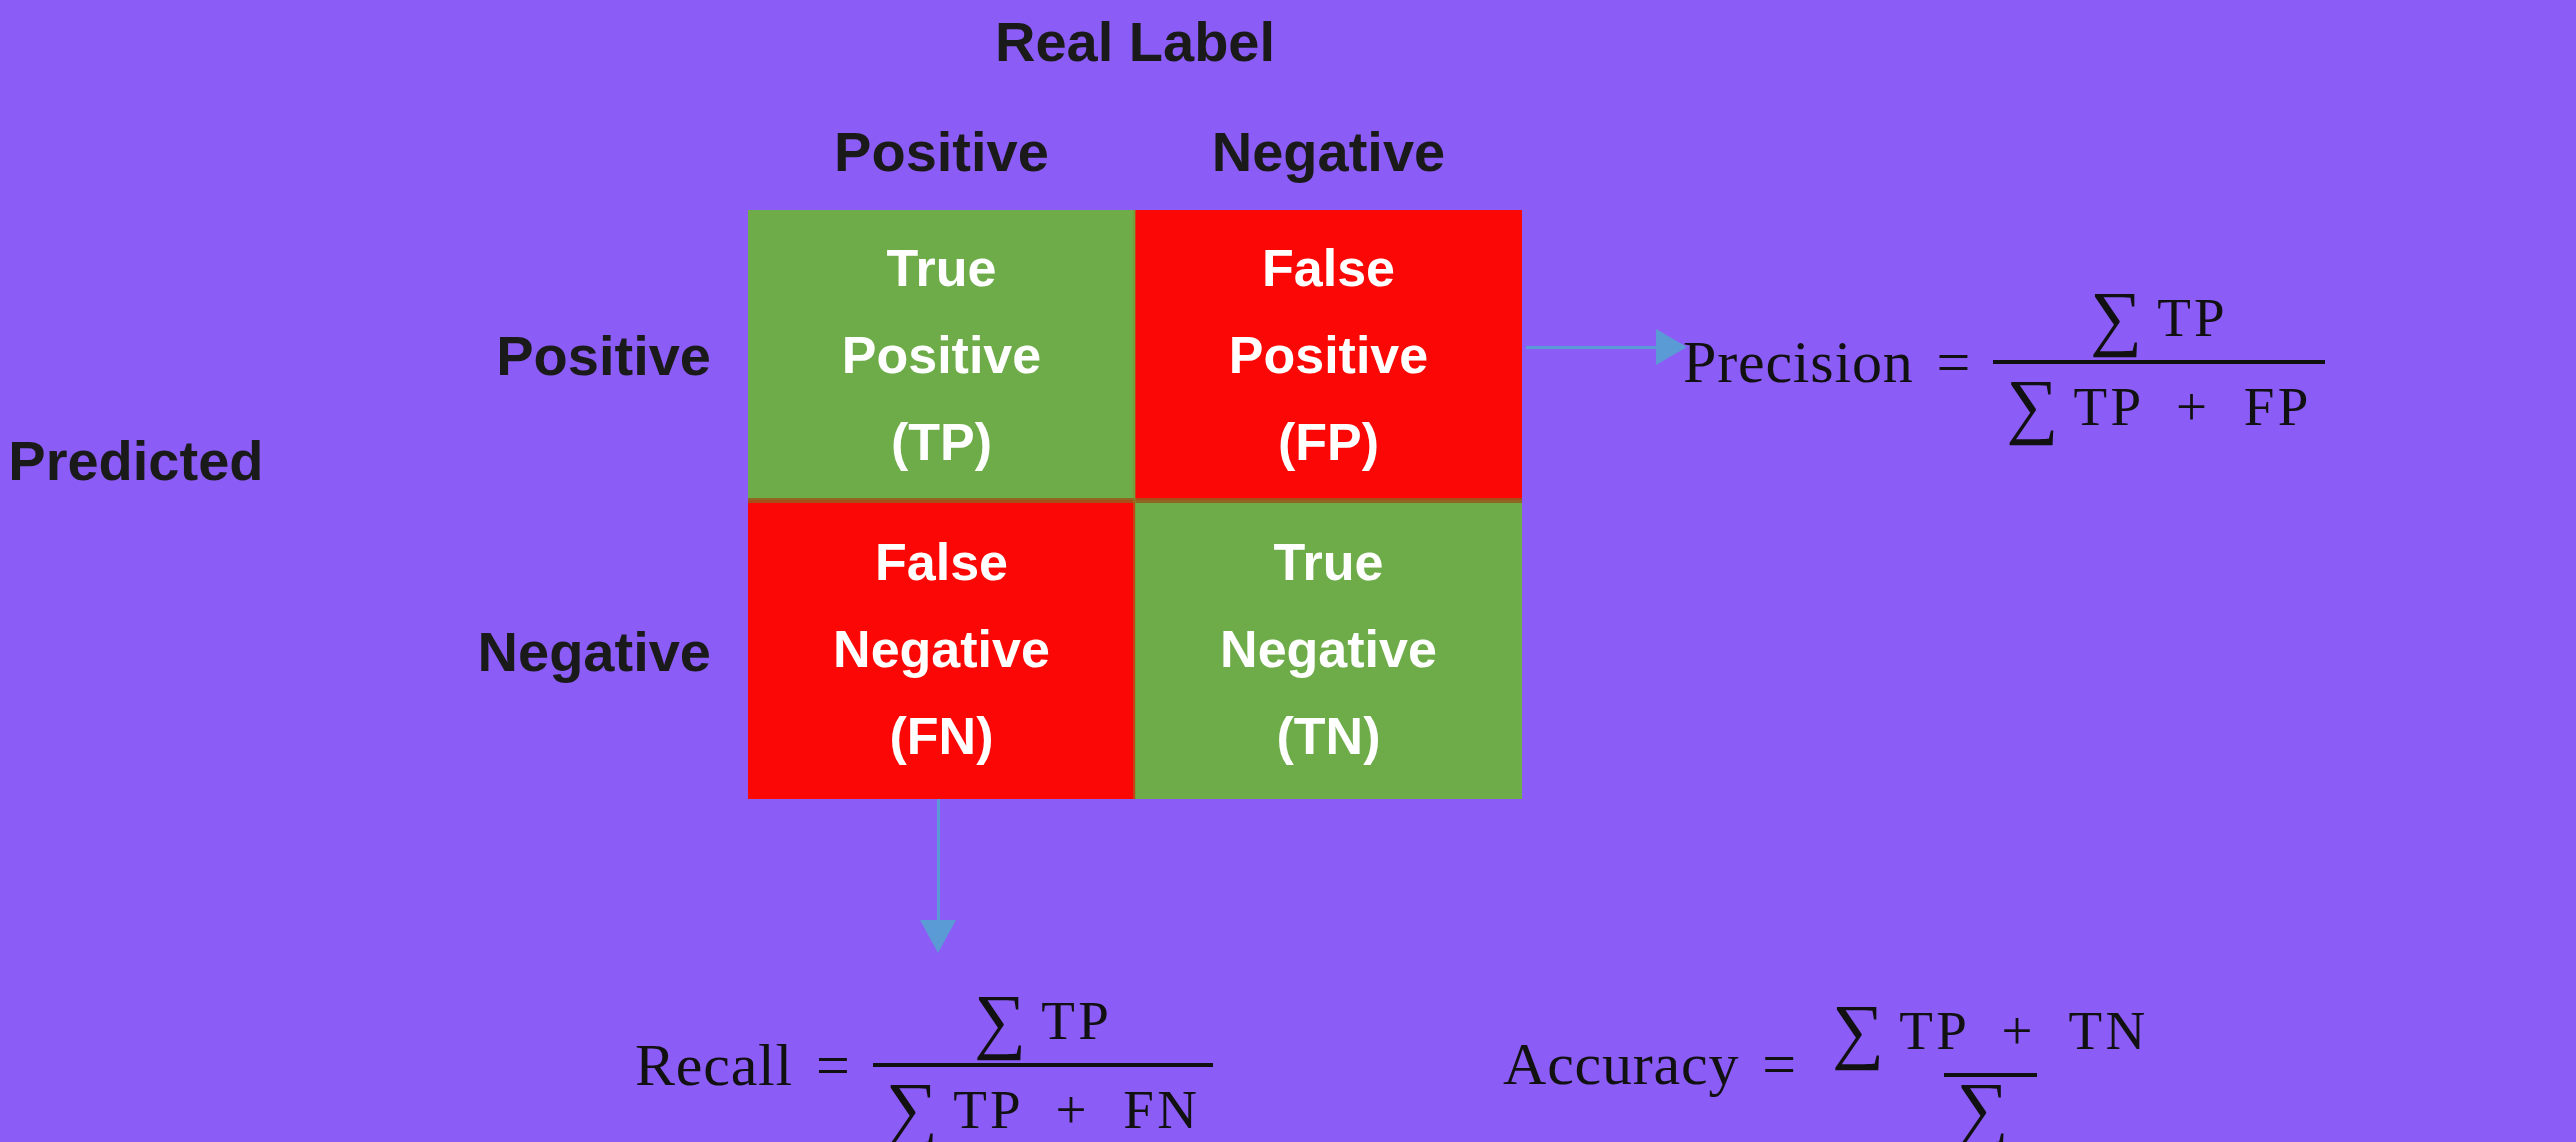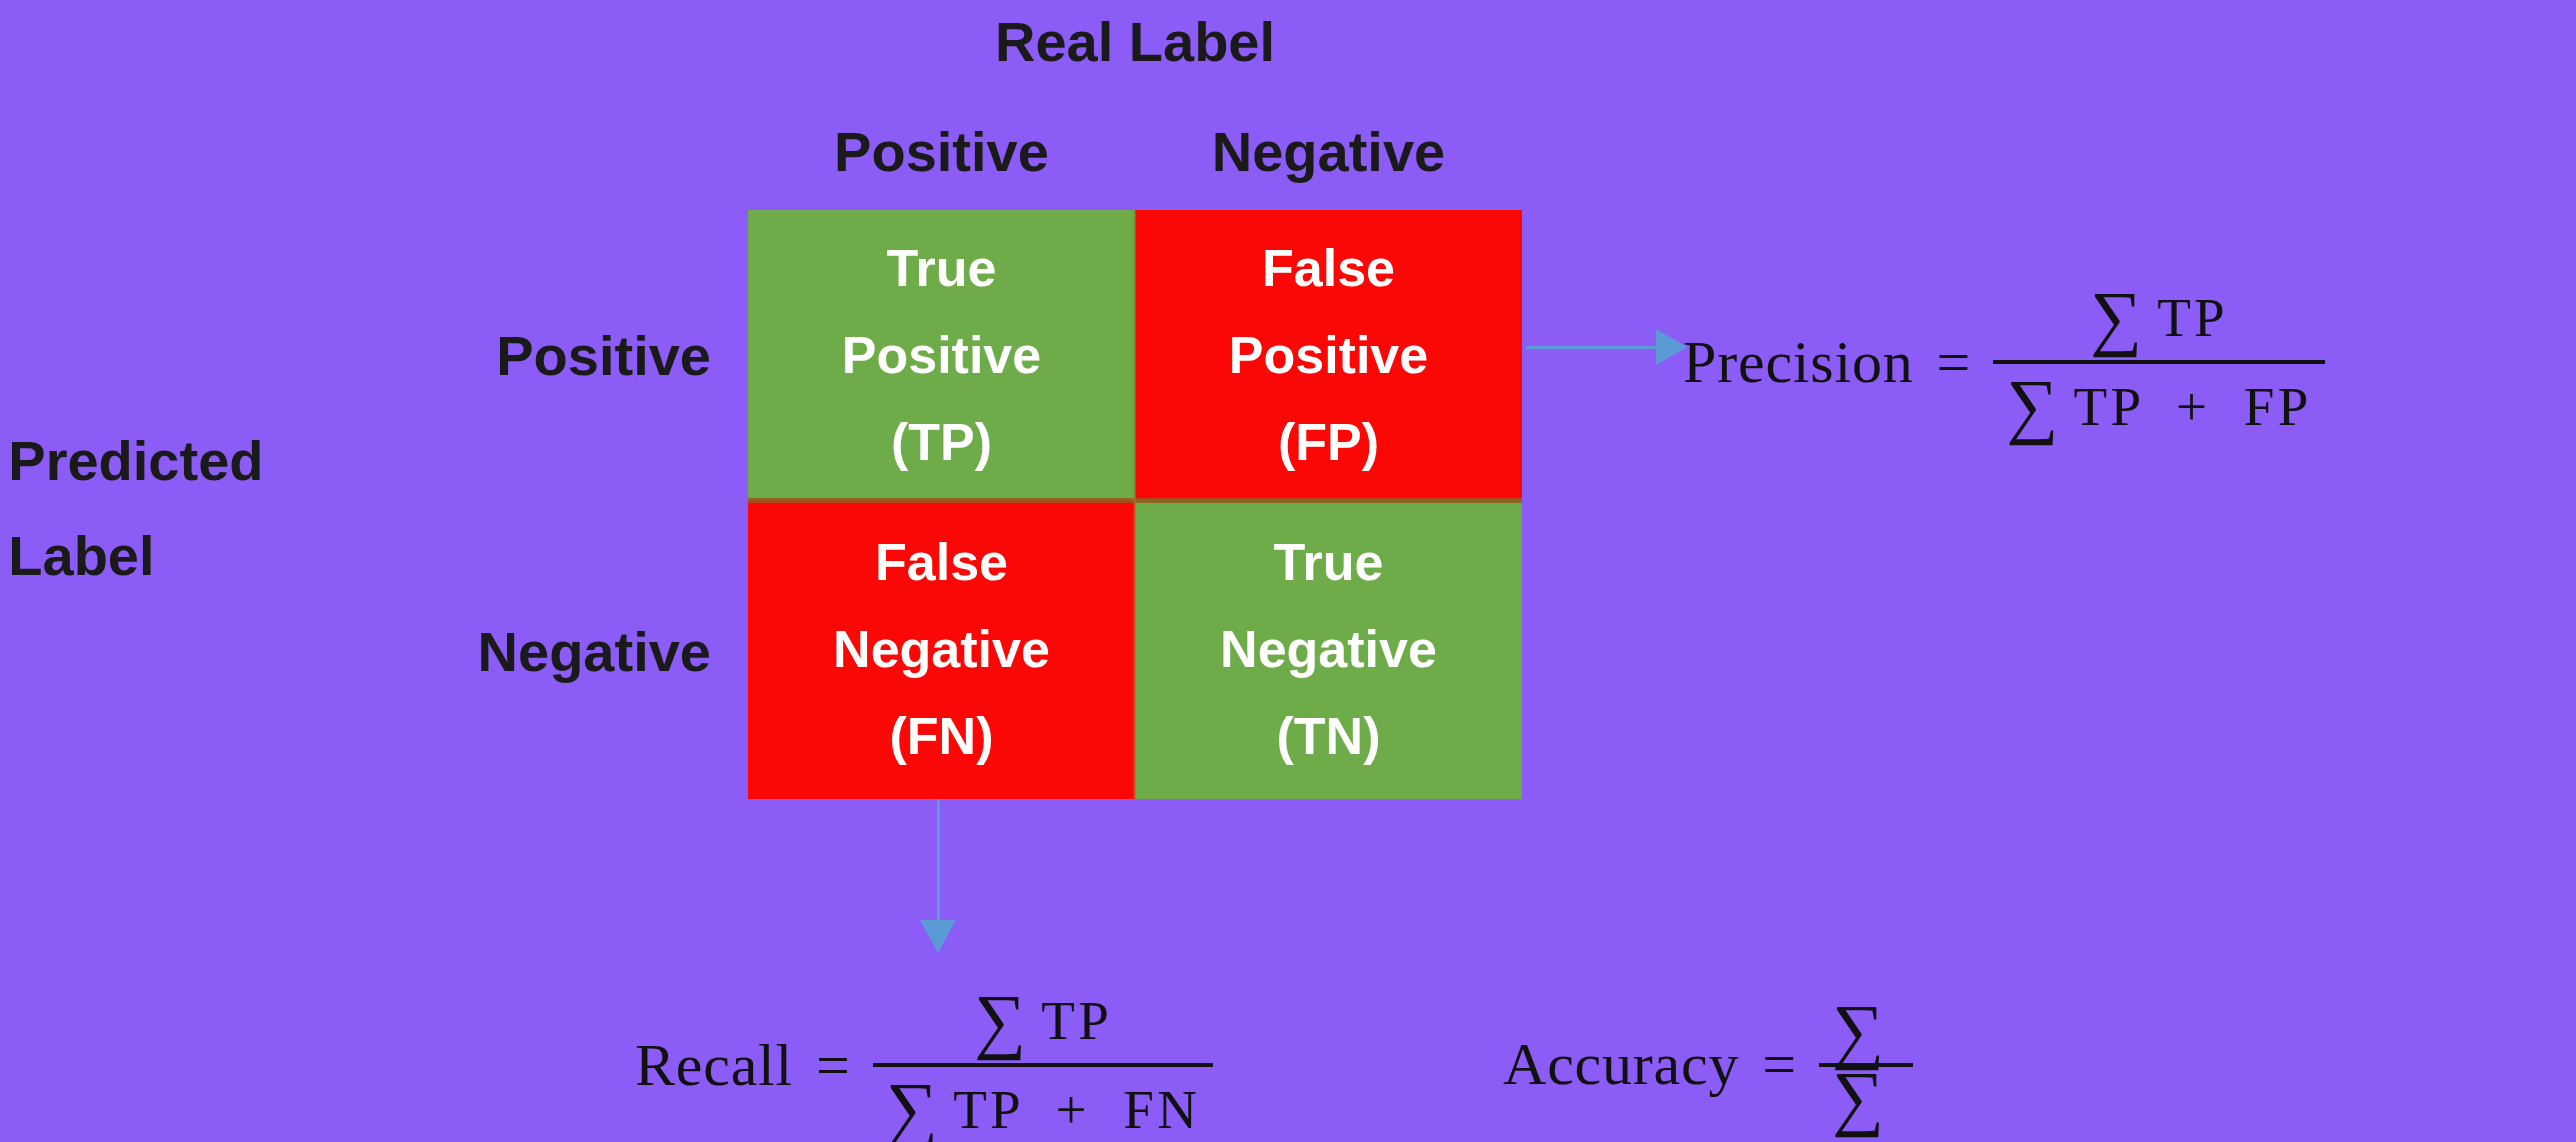--- a/index.html
+++ b/index.html
@@ -127,21 +127,20 @@
 
   <div id="real-label" class="blabel">Real Label</div>
 
   <div id="col-headers">
     <div class="col-header">Positive</div>
     <div class="col-header">Negative</div>
   </div>
 
   <div id="predicted-label" class="blabel">
     <div>Predicted</div>
-    <div>Label</div>
   </div>
 
   <div id="row-header-positive" class="row-header">Positive</div>
   <div id="row-header-negative" class="row-header">Negative</div>
 
   <div id="matrix">
     <div class="cell" style="background-color: rgb(109, 172, 73);">
       <div>True</div>
       <div>Positive</div>
       <div>(TP)</div>
@@ -200,20 +199,21 @@
       </span>
     </span>
   </div>
 
   <div id="accuracy-formula" class="formula">
     <span class="flabel">Accuracy</span>
     <span class="eq">=</span>
     <span class="frac">
       <span class="fnum">
         <span class="sigma">∑</span>
+        <span>TP + TN</span>
       </span>
       <span class="fden">
         <span class="sigma">∑</span>
       </span>
     </span>
   </div>
 
 </div>
 
 

